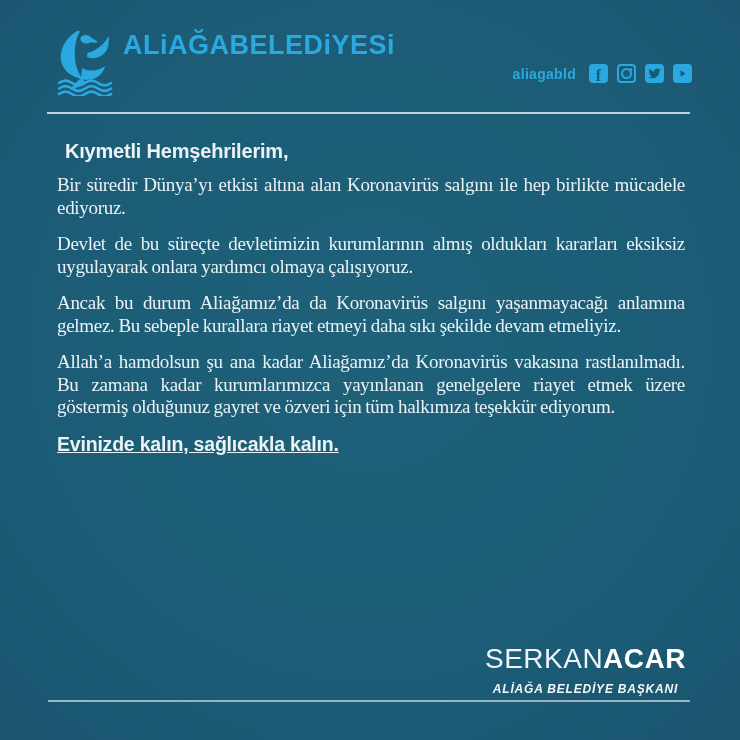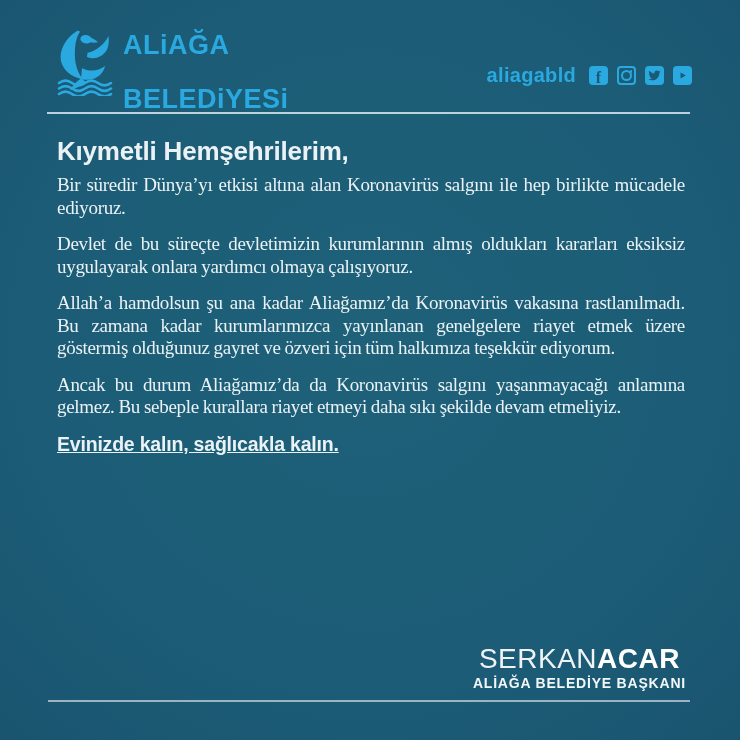--- a/index.html
+++ b/index.html
@@ -10,55 +10,55 @@
     background:
       radial-gradient(115% 115% at 50% 46%,
         #1e6179 0%, #1c5c76 40%, #1a5570 62%, #184a63 82%, #163f56 100%);
     font-family:"Liberation Sans", sans-serif;
   }
   
   .header{position:absolute;left:57px;right:48px;top:26px;height:72px;
           display:flex;justify-content:space-between;align-items:flex-start;}
   .brand{display:flex;align-items:flex-start;gap:10px;}
   .brand-icon{width:56px;height:66px;margin-top:4px;}
-  .wordmark{display:flex;flex-direction:column;margin-top:6px;gap:28px;}
+  .wordmark{display:flex;margin-top:6px;}
   .wordmark span{
     color:var(--accent);
     font-weight:bold;font-size:27px;line-height:26px;letter-spacing:0.5px;
   }
   .social{display:flex;align-items:center;gap:9px;margin-top:38px;}
-  .handle{color:var(--accent);font-weight:bold;font-size:20px;letter-spacing:0.3px;margin-right:4px;}
+  .handle{color:var(--accent);font-weight:bold;font-size:14px;letter-spacing:0.3px;margin-right:4px;}
   .sicon{width:19px;height:19px;border-radius:4px;background:var(--accent);
          display:flex;align-items:center;justify-content:center;position:relative;}
   .sicon svg{display:block;}
   .sicon.outline{background:transparent;border:2px solid var(--accent);width:15px;height:15px;border-radius:4px;}
   .ig-lens{width:7px;height:7px;border:2px solid var(--accent);border-radius:50%;}
   .ig-dot{position:absolute;top:2px;right:2px;width:2.5px;height:2.5px;background:var(--accent);border-radius:50%;}
   .fb-glyph{color:#1b5a74;font-weight:bold;font-size:16px;line-height:1;margin-top:4px;font-family:"Liberation Serif",serif;}
   
   .divider{position:absolute;height:2px;}
   .divider.top{left:47px;width:643px;top:112px;background:rgba(223,237,243,0.82);}
   .divider.bottom{left:48px;width:642px;top:700px;background:rgba(196,212,220,0.75);}
   
   .message{position:absolute;left:57px;width:628px;top:140px;color:#ebf2f5;}
-  .greeting{font-weight:bold;font-size:26px;line-height:22px;margin:0 0 12px 0;letter-spacing:-0.2px;}
+  .greeting{font-weight:bold;font-size:20px;line-height:22px;margin:0 0 12px 8px;letter-spacing:-0.2px;}
   .message p.body{
     margin:0 0 14px 0;
     font-size:19px;line-height:22.5px;
     letter-spacing:-0.3px;word-spacing:-0.5px;
     text-align:justify;
     font-family:Liberation Serif, serif;
   }
   .closing{font-weight:bold;font-size:19.5px;line-height:22px;margin:2px 0 0 0;letter-spacing:-0.2px;text-decoration:underline;}
   
   .signature{position:absolute;right:54px;top:644px;text-align:center;color:#ffffff;}
   .sig-name{font-size:28px;line-height:30px;letter-spacing:0.5px;white-space:nowrap;}
   .sig-first{font-weight:normal;color:rgba(255,255,255,0.93);text-align:center;}
   .sig-last{font-weight:bold;}
-  .sig-title{font-size:14px;font-weight:bold;letter-spacing:0.8px;margin-top:1px;color:#f2f7f9;}
+  .sig-title{font-size:12px;font-weight:bold;letter-spacing:0.8px;margin-top:8px;color:#f2f7f9;font-style:italic;}
 </style>
 </head>
 <body>
 
 <div class="canvas" style="--accent:#2aa9e0">
 
   <div class="header">
     <div class="brand">
       <svg class="brand-icon" viewBox="0 0 56 66">
         <g fill="#2aa9e0">
@@ -118,22 +118,22 @@
       </span>
     </div>
   </div>
 
   <div class="divider top"></div>
 
   <div class="message">
     <p class="greeting">Kıymetli Hemşehrilerim,</p>
     <p class="body">Bir süredir Dünya’yı etkisi altına alan Koronavirüs salgını ile hep birlikte mücadele ediyoruz.</p>
     <p class="body">Devlet de bu süreçte devletimizin kurumlarının almış oldukları kararları eksiksiz uygulayarak onlara yardımcı olmaya çalışıyoruz.</p>
+    <p class="body">Ancak bu durum Aliağamız’da da Koronavirüs salgını yaşanmayacağı anlamına gelmez. Bu sebeple kurallara riayet etmeyi daha sıkı şekilde devam etmeliyiz.</p>
     <p class="body">Allah’a hamdolsun şu ana kadar Aliağamız’da Koronavirüs vakasına rastlanılmadı. Bu zamana kadar kurumlarımızca yayınlanan genelgelere riayet etmek üzere göstermiş olduğunuz gayret ve özveri için tüm halkımıza teşekkür ediyorum.</p>
-    <p class="body">Ancak bu durum Aliağamız’da da Koronavirüs salgını yaşanmayacağı anlamına gelmez. Bu sebeple kurallara riayet etmeyi daha sıkı şekilde devam etmeliyiz.</p>
     <p class="closing">Evinizde kalın, sağlıcakla kalın.</p>
   </div>
 
   <div class="signature">
     <div class="sig-name">
       <span class="sig-first">SERKAN</span><span class="sig-last">ACAR</span>
     </div>
     <div class="sig-title">ALİAĞA BELEDİYE BAŞKANI</div>
   </div>
 

